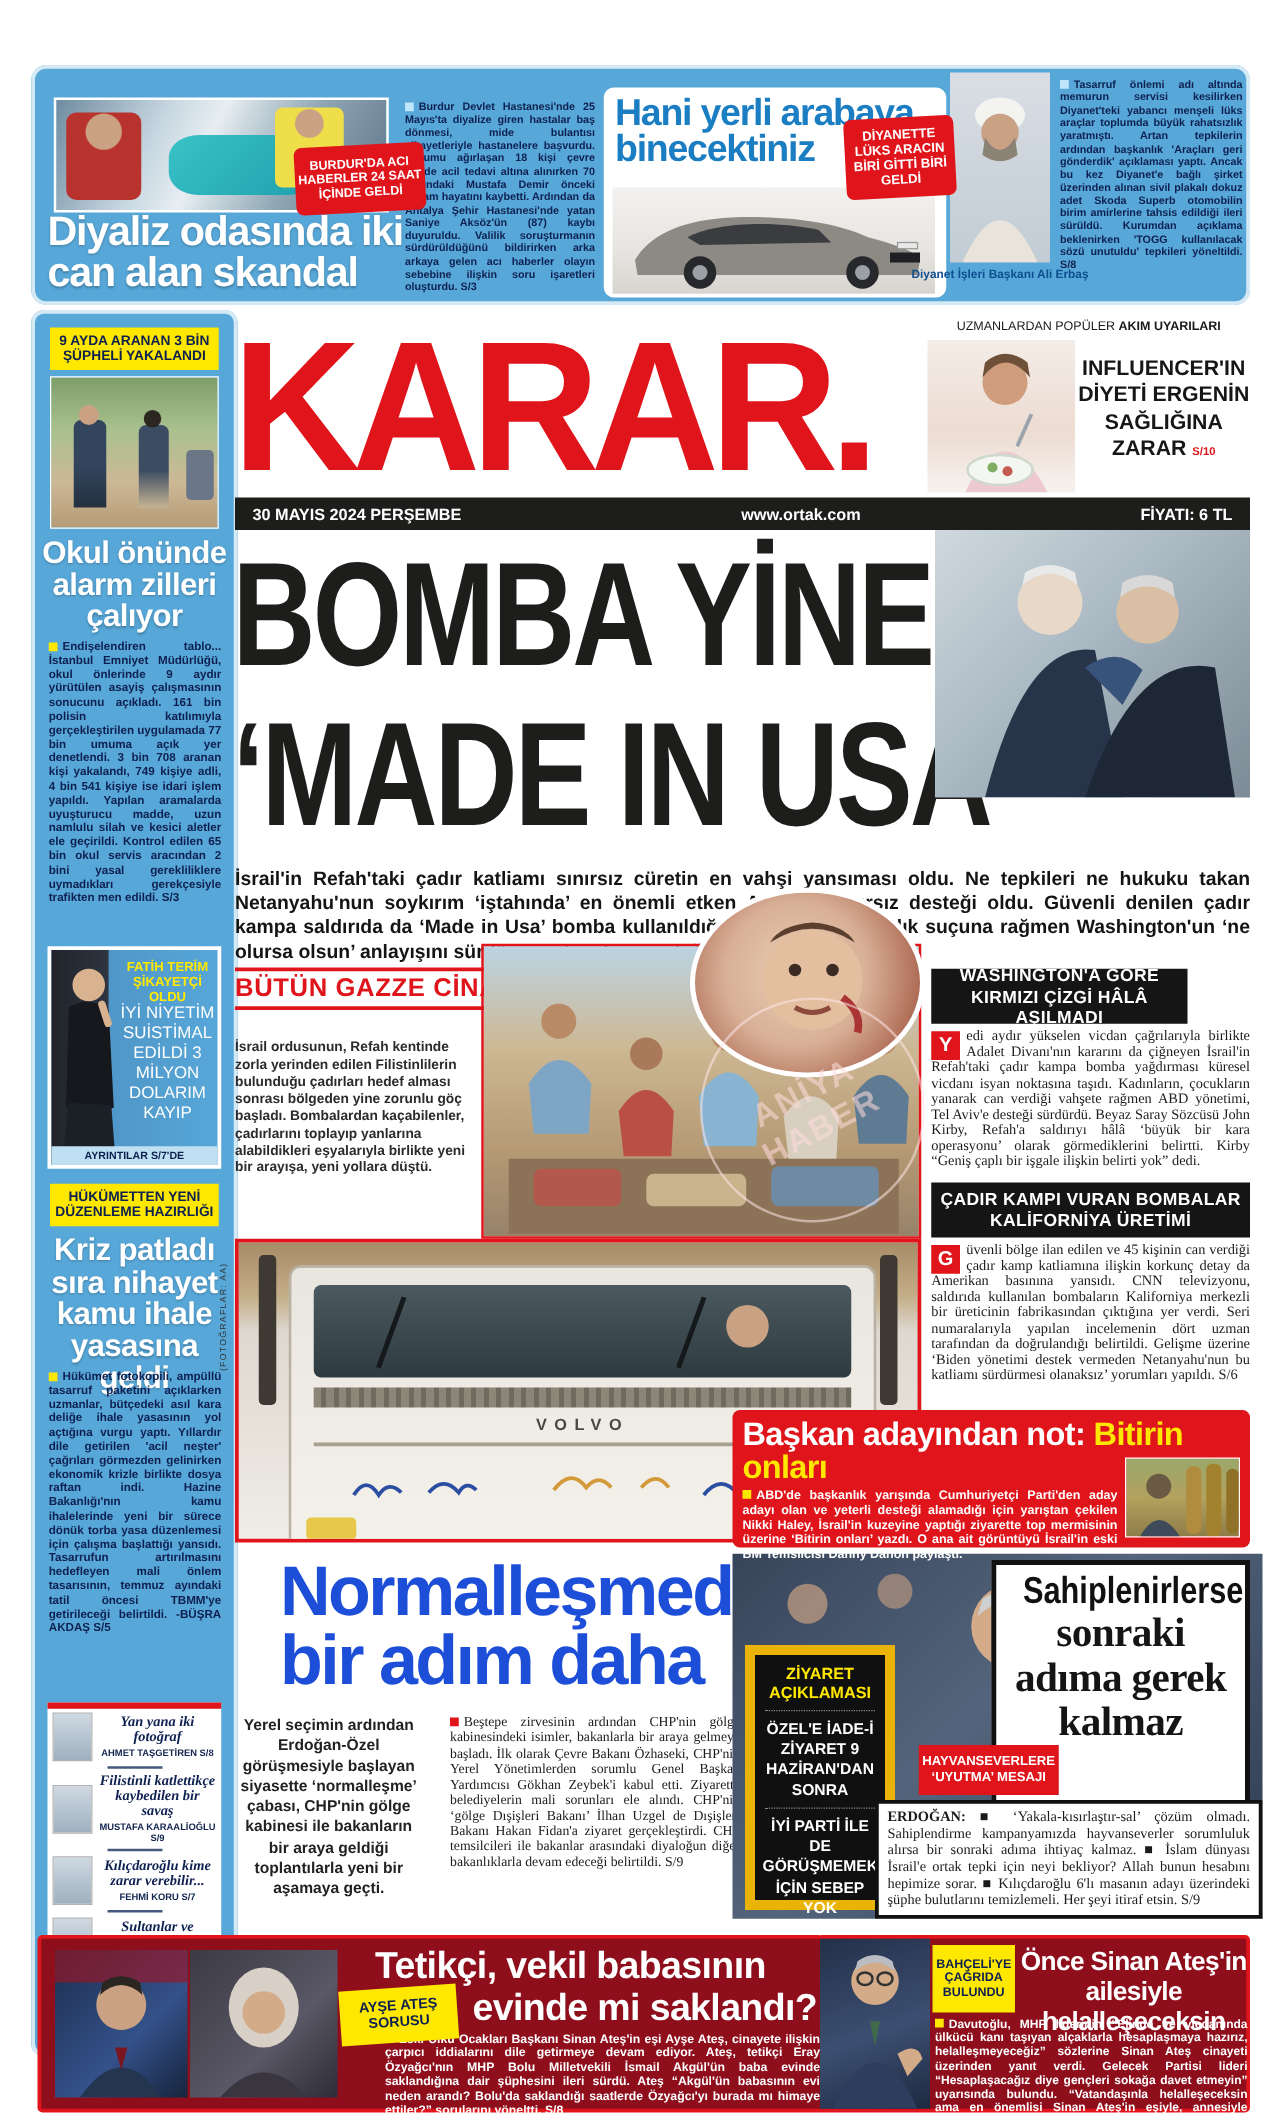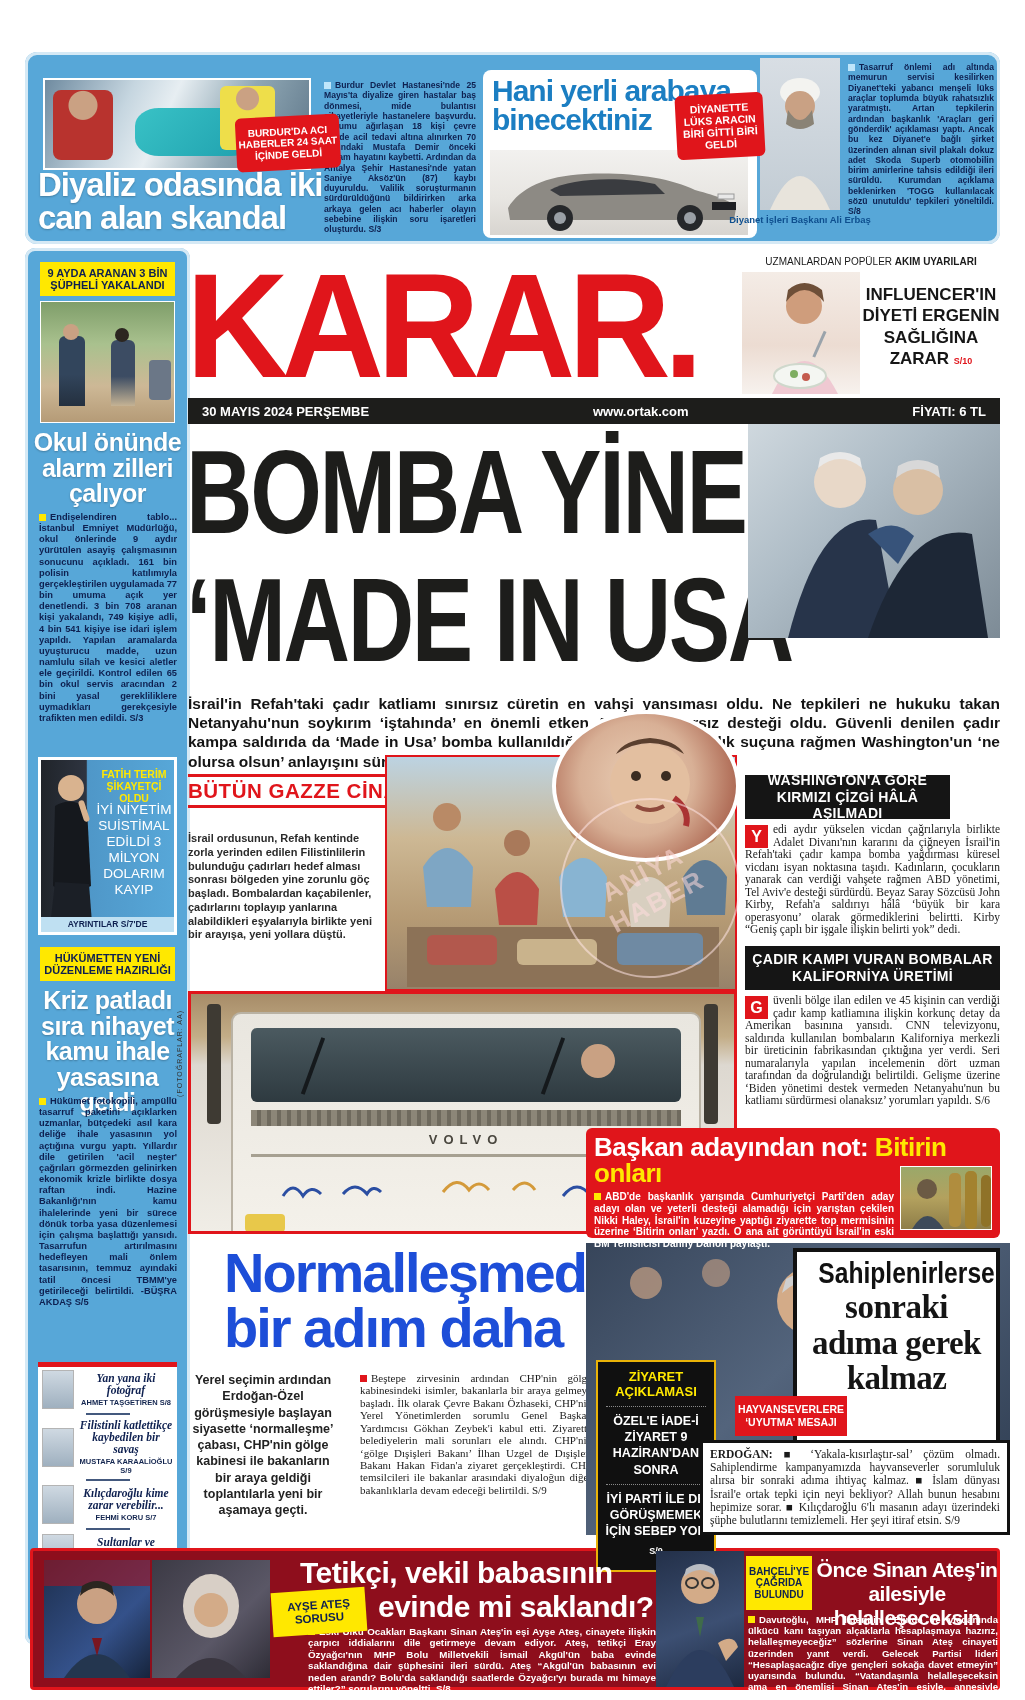--- a/index.html
+++ b/index.html
@@ -366,21 +366,21 @@
       <circle cx="60" cy="40" r="16" fill="#c9a183" opacity=".7"></circle>
         <circle cx="130" cy="30" r="14" fill="#c9a183" opacity=".6"></circle>
       <circle cx="225" cy="58" r="34" fill="#d3ab88"></circle>
       <path d="M196 50 Q225 24 254 50 L250 36 Q225 22 200 36 Z" fill="#cfcfcf"></path>
       <path d="M160 292 Q225 104 300 292 Z" fill="#2b3f63"></path>
       <rect x="216" y="96" width="18" height="80" rx="8" fill="#3f6b4a"></rect>
       <path d="M290 180 Q320 150 336 180 L320 220 Z" fill="#d3ab88"></path>
     </svg>
   </div>
 
-  <div class="abs" style="left:596px;top:1360px;width:120px;height:212px;background:#101010;border:2px solid #eab308;z-index:6;text-align:center;padding:8px 6px;box-sizing:border-box;">
+  <div class="abs" style="left:596px;top:1316px;width:120px;height:212px;background:#101010;border:8px solid #eab308;z-index:6;text-align:center;padding:8px 6px;box-sizing:border-box;">
     <div style="color:#ffe800;font-weight:800;font-size:13px;line-height:1.15;">ZİYARET AÇIKLAMASI</div>
     <div style="border-top:1px dotted #888;margin:6px 2px;"></div>
     <div style="color:#fff;font-weight:800;font-size:12.5px;line-height:1.3;">ÖZEL'E İADE-İ ZİYARET 9 HAZİRAN'DAN SONRA</div>
     <div style="border-top:1px dotted #888;margin:6px 2px;"></div>
     <div style="color:#fff;font-weight:800;font-size:12.5px;line-height:1.3;">İYİ PARTİ İLE DE GÖRÜŞMEMEK İÇİN SEBEP YOK</div>
     <div style="color:#fff;font-weight:800;font-size:9px;margin-top:6px;">S/9</div>
   </div>
 
   <div class="abs" style="left:793px;top:1248px;width:207px;height:200px;background:#fff;border:4px solid #111;z-index:6;text-align:center;padding:4px 2px;box-sizing:border-box;">
     <div class="cond" style="display:inline-block;font-weight:700;font-size:30px;transform:scaleX(.82);transform-origin:50% 50%;color:#111;white-space:nowrap;">Sahiplenirlerse</div>

